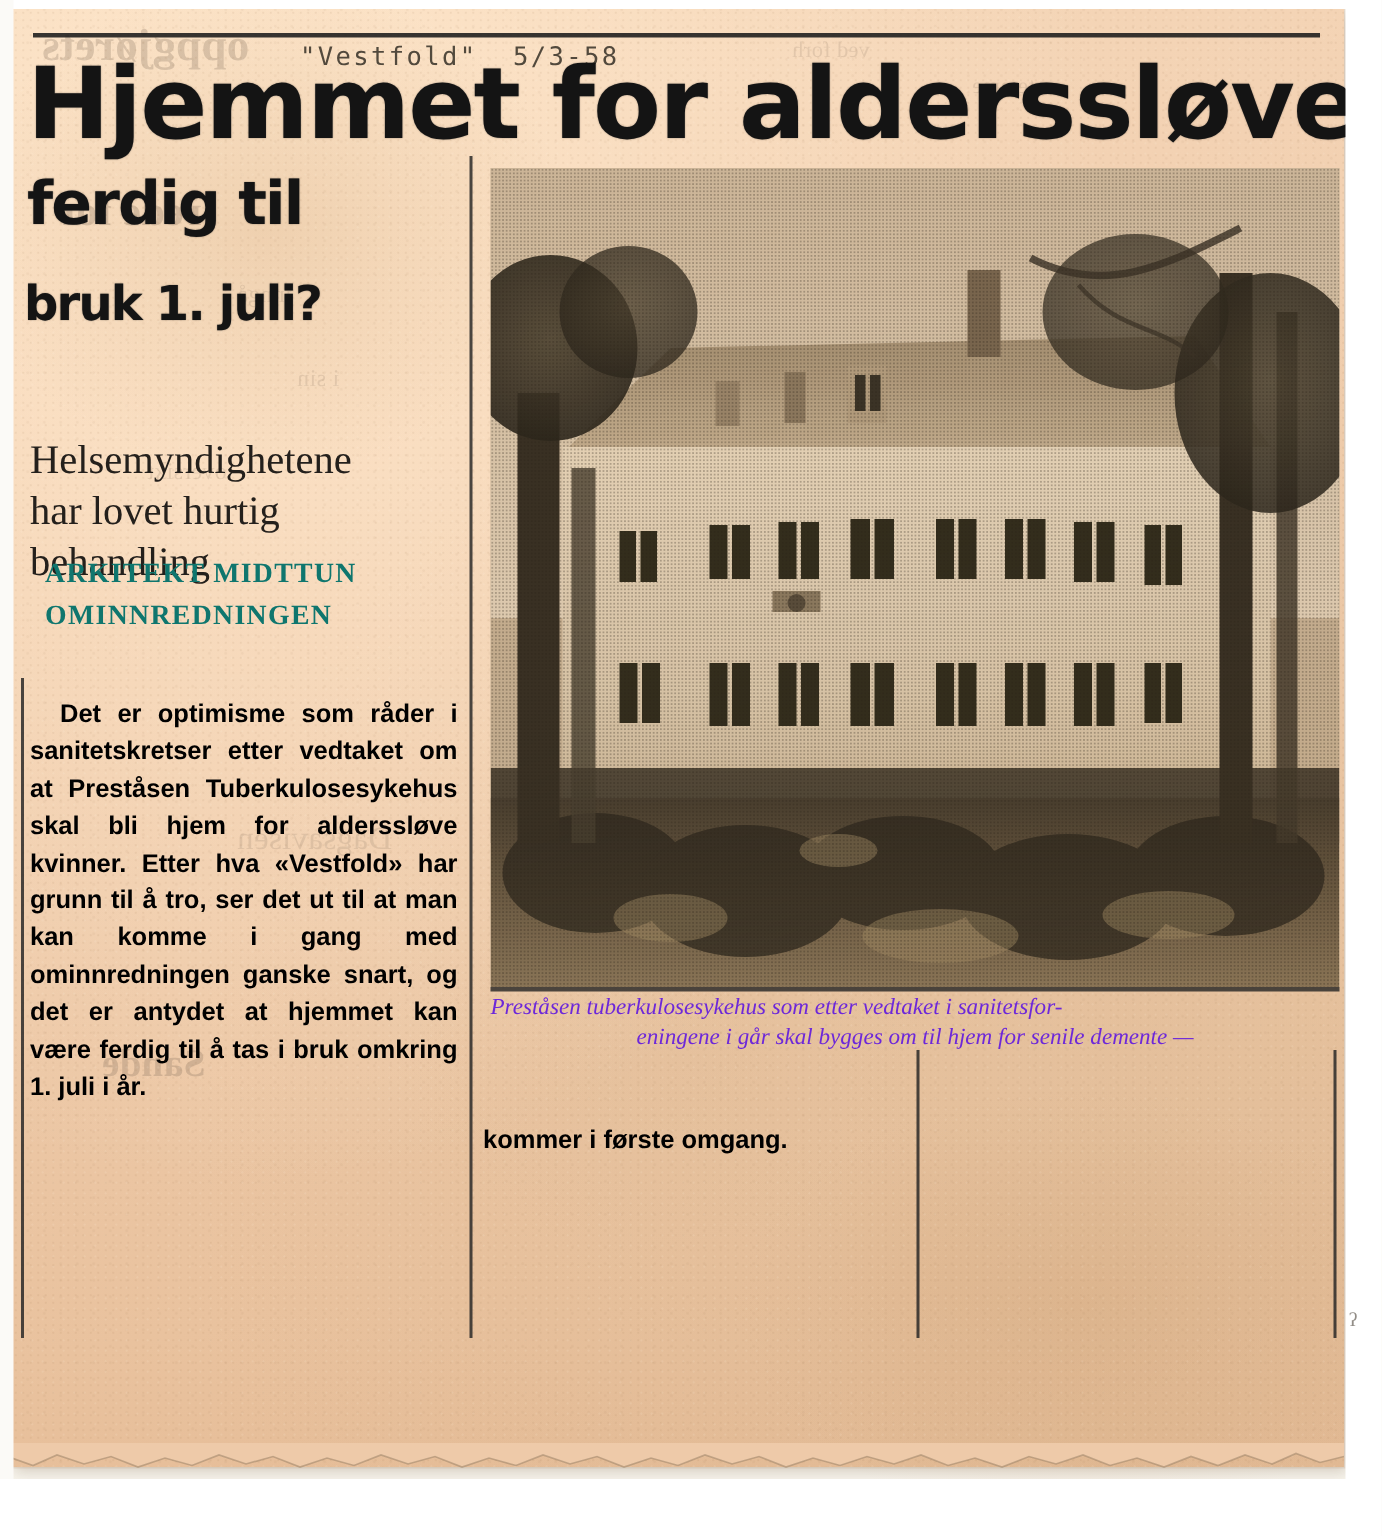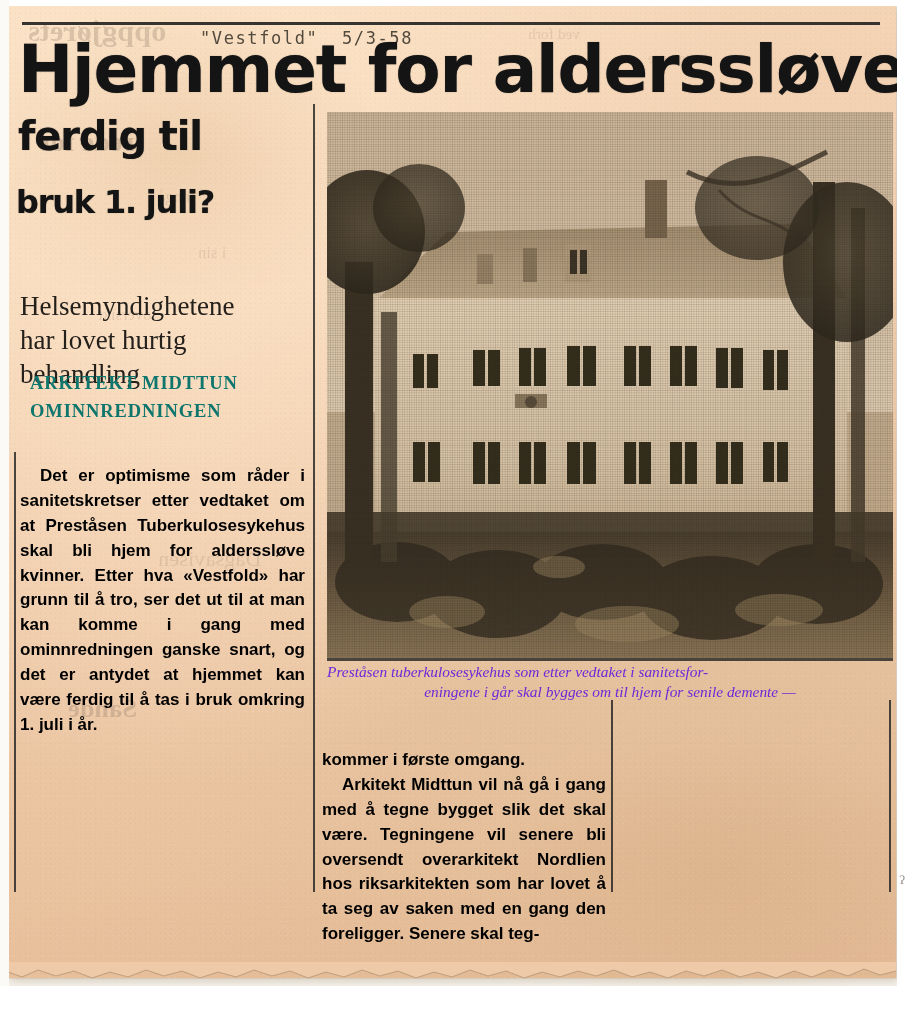--- a/index.html
+++ b/index.html
@@ -278,21 +278,20 @@
   <div class="vrule" style="left:611px;top:700px;height:192px;"></div>
   <div class="vrule" style="left:889px;top:700px;height:192px;"></div>
   <div class="hrule" style="left:327px;top:658px;width:566px;height:3px;"></div>
 
   <div class="col" style="left:20px;top:464px;width:285px;">
     <p>Det er optimisme som råder i sanitetskretser etter vedtaket om at Preståsen Tuberkulosesykehus skal bli hjem for alderssløve kvinner. Etter hva «Vestfold» har grunn til å tro, ser det ut til at man kan komme i gang med ominnredningen ganske snart, og det er antydet at hjemmet kan være ferdig til å tas i bruk omkring 1. juli i år.</p>
   </div>
 
   <div class="col" style="left:322px;top:704px;width:284px;margin-top:44px;">
     <p class="cont">kommer i første omgang.</p>
-    <p>Arkitekt Midttun vil nå gå i gang med å tegne bygget slik det skal være. Tegningene vil senere bli oversendt overarkitekt Nordlien hos riksarkitekten som har lovet å ta seg av saken med en gang den foreligger. Senere skal teg-</p>
   </div>
 
 
   <div class="torn">
     <svg width="888" height="22" viewBox="0 0 888 22">
       <path d="M0 0 H888 V9 L872 13 L856 7 L840 14 L822 8 L804 15 L786 9 L768 16 L750 10 L732 15 L714 8 L696 14 L678 9 L660 16 L642 10 L624 15 L606 8 L588 14 L570 9 L552 15 L534 10 L516 16 L498 9 L480 14 L462 8 L444 15 L426 10 L408 16 L390 9 L372 14 L354 8 L336 15 L318 10 L300 16 L282 9 L264 14 L246 8 L228 15 L210 10 L192 16 L174 9 L156 14 L138 8 L120 15 L102 10 L84 16 L66 9 L48 14 L30 8 L14 15 L0 10 Z" fill="#eecaa9"></path>
       <path d="M0 10 L14 15 L30 8 L48 14 L66 9 L84 16 L102 10 L120 15 L138 8 L156 14 L174 9 L192 16 L210 10 L228 15 L246 8 L264 14 L282 9 L300 16 L318 10 L336 15 L354 8 L372 14 L390 9 L408 16 L426 10 L444 15 L462 8 L480 14 L498 9 L516 16 L534 10 L552 15 L570 9 L588 14 L606 8 L624 15 L642 10 L660 16 L678 9 L696 14 L714 8 L732 15 L750 10 L768 16 L786 9 L804 15 L822 8 L840 14 L856 7 L872 13 L888 9" fill="none" stroke="#9d8468" stroke-width="1.1" opacity=".55"></path>
     </svg>
   </div>
 

